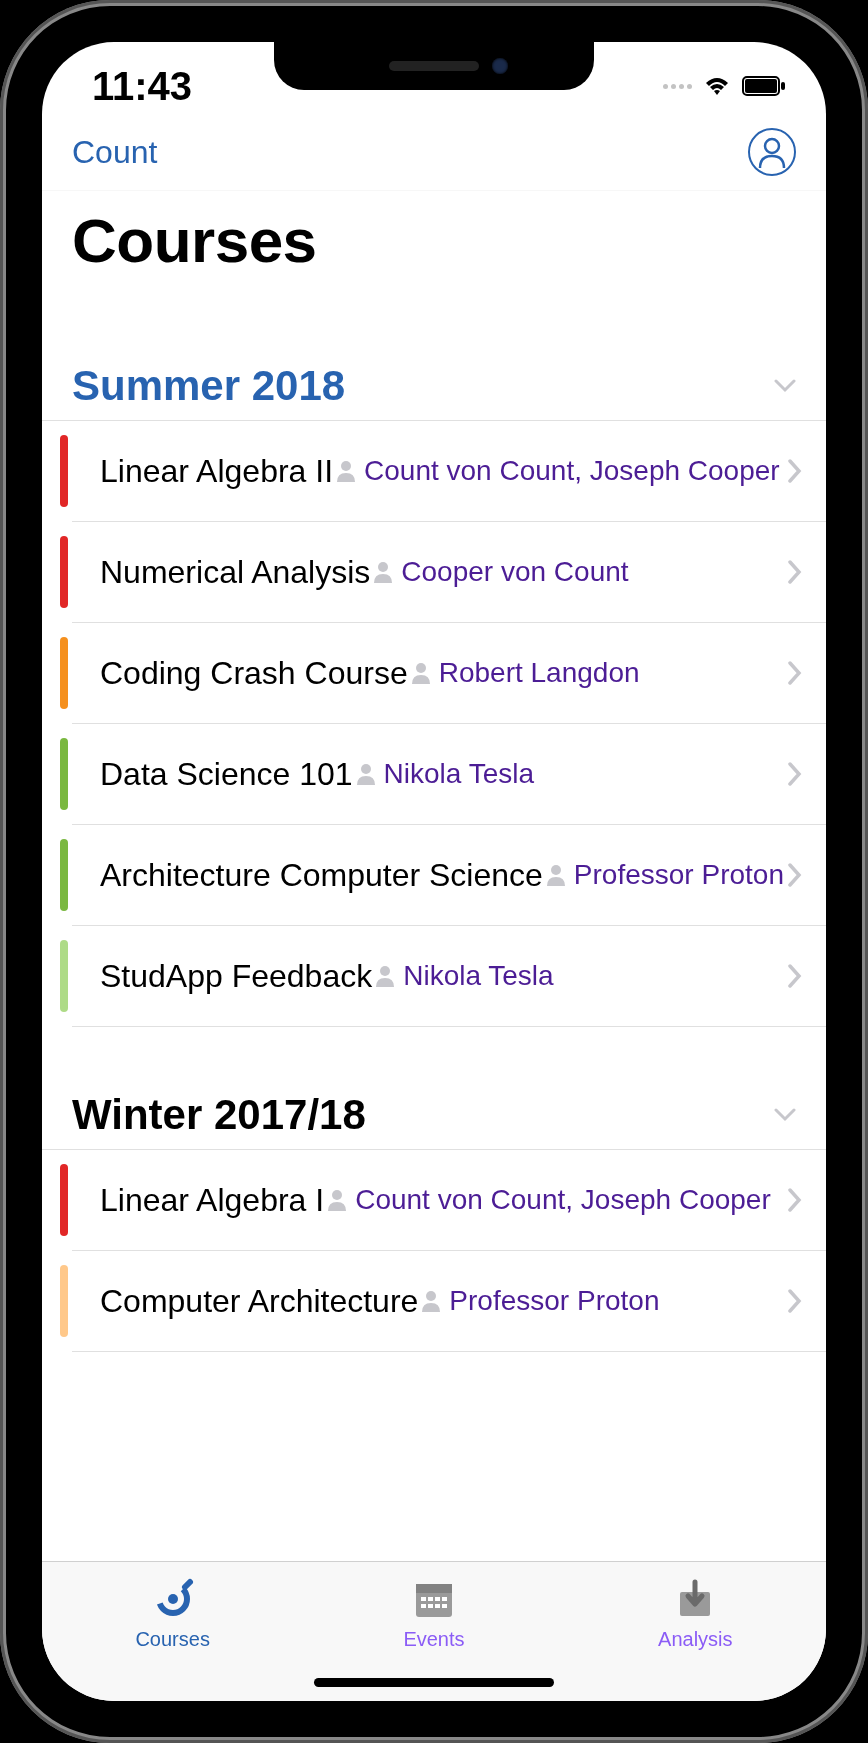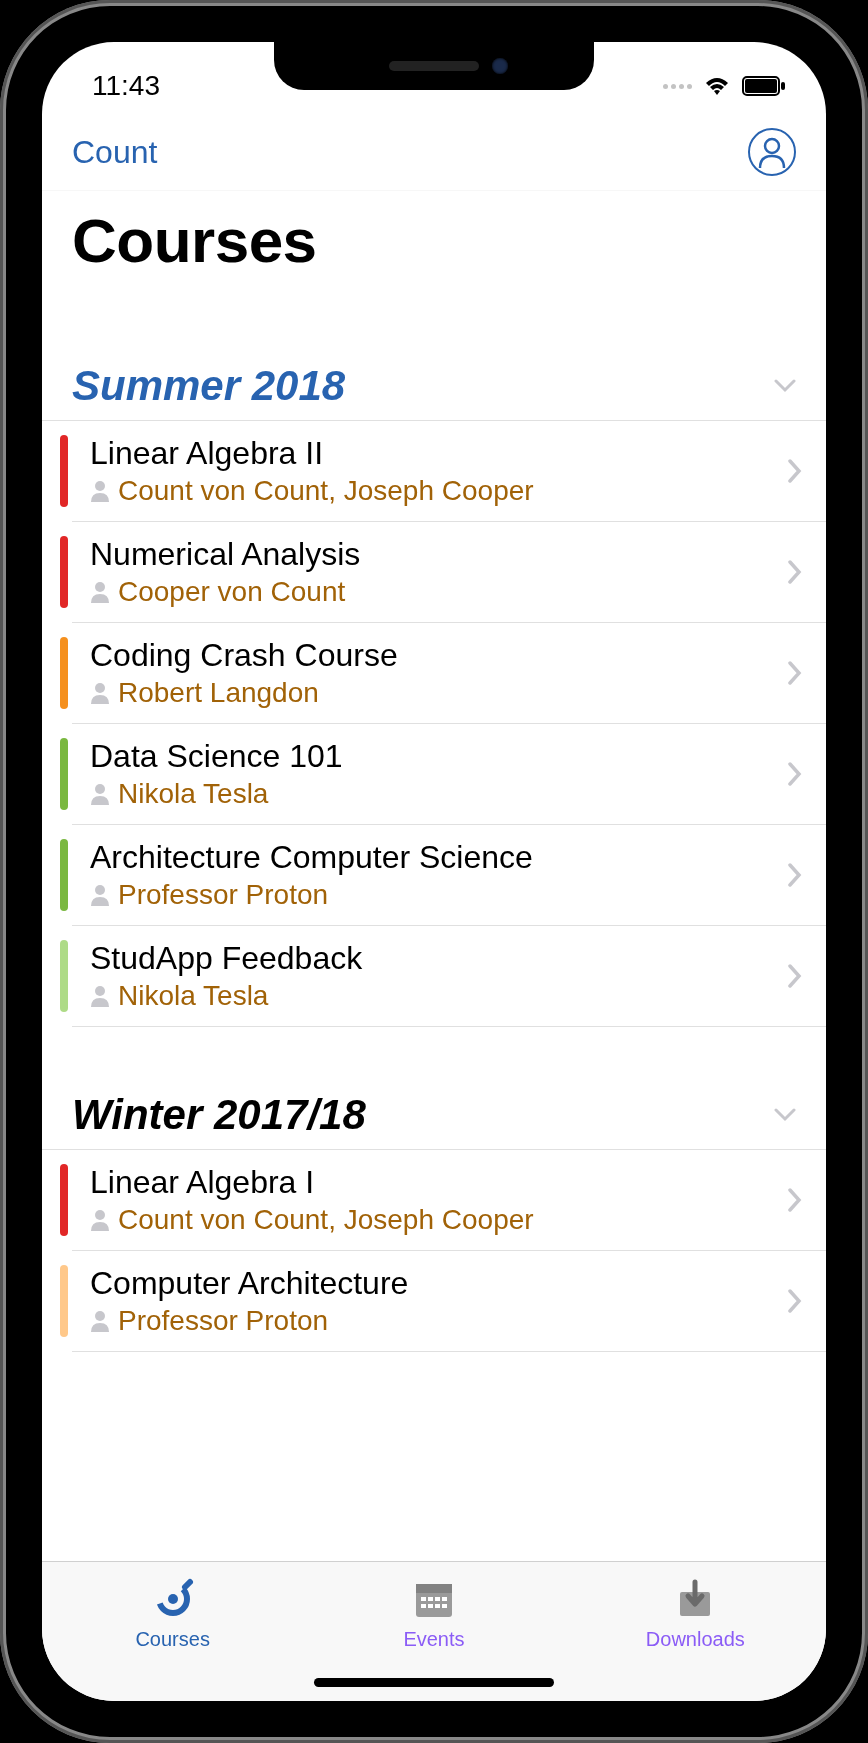--- a/index.html
+++ b/index.html
@@ -94,22 +94,22 @@
       box-shadow: inset 0 0 3px #000;
     }
     .status-bar {
       display: flex;
       justify-content: space-between;
       align-items: center;
       padding: 18px 40px 0 50px;
       height: 70px;
     }
     .status-time {
-      font-size: 28px;
-      font-weight: 400;
+      font-size: 40px;
+      font-weight: 700;
     }
     .status-right {
       display: flex;
       align-items: center;
       gap: 10px;
     }
     .signal-dots {
       display: flex;
       gap: 3px;
     }
@@ -160,21 +160,20 @@
       padding: 0 30px 10px 30px;
       border-bottom: 1px solid #e0e0e0;
       margin-top: 86px;
     }
     .section-header.tight {
       margin-top: 64px;
     }
     .section-title {
       font-size: 42px;
       font-weight: 700;
-      font-style: italic;
     }
     .section-title.active {
       color: #2863b0;
     }
     .list-item {
       display: flex;
       align-items: center;
       min-height: 100px;
       border-bottom: 1px solid #e0e0e0;
       padding: 14px 24px 14px 0;
@@ -183,35 +182,35 @@
     }
     .color-bar {
       width: 8px;
       height: 72px;
       border-radius: 4px;
       flex-shrink: 0;
       margin-left: -12px;
     }
     .item-content {
       flex: 1;
-      padding-left: 22px;
-      display: flex;
-      flex-direction: column;
+      padding-left: 32px;
+      display: flex;
+      flex-direction: row;
       gap: 3px;
     }
     .item-title {
       font-size: 32px;
       font-weight: 400;
       color: #000;
     }
     .item-subtitle {
       display: flex;
       align-items: center;
       gap: 8px;
-      color: #a16207;
+      color: #4c1d95;
       font-size: 28px;
     }
     .chevron {
       color: #c7c7cc;
       flex-shrink: 0;
     }
     .tab-bar {
       position: absolute;
       bottom: 0;
       left: 0;
@@ -480,21 +479,21 @@
           </div>
           <div class="tab-label">Events</div>
         </div>
         <div class="tab-item">
           <div class="tab-icon">
             <svg width="42" height="42" viewBox="0 0 42 42">
                 <rect x="6" y="14" width="30" height="24" rx="2" fill="#9a9a9a"></rect>
                 <path d="M21 4 L21 24 M14 18 L21 26 L28 18" stroke="#6a6a6a" stroke-width="5" fill="none" stroke-linecap="round" stroke-linejoin="round"></path>
               </svg>
           </div>
-          <div class="tab-label">Downloads</div>
+          <div class="tab-label">Analysis</div>
         </div>
       </div>
 
       <div class="home-indicator"></div>
 
     </div>
   </div>
 </div>
 
 </body></html>

